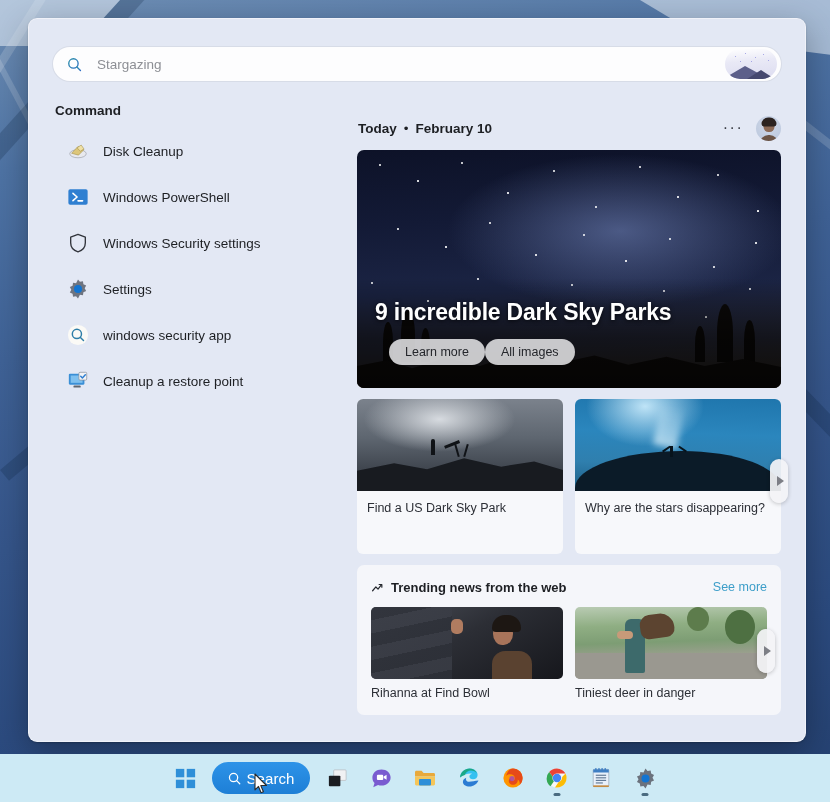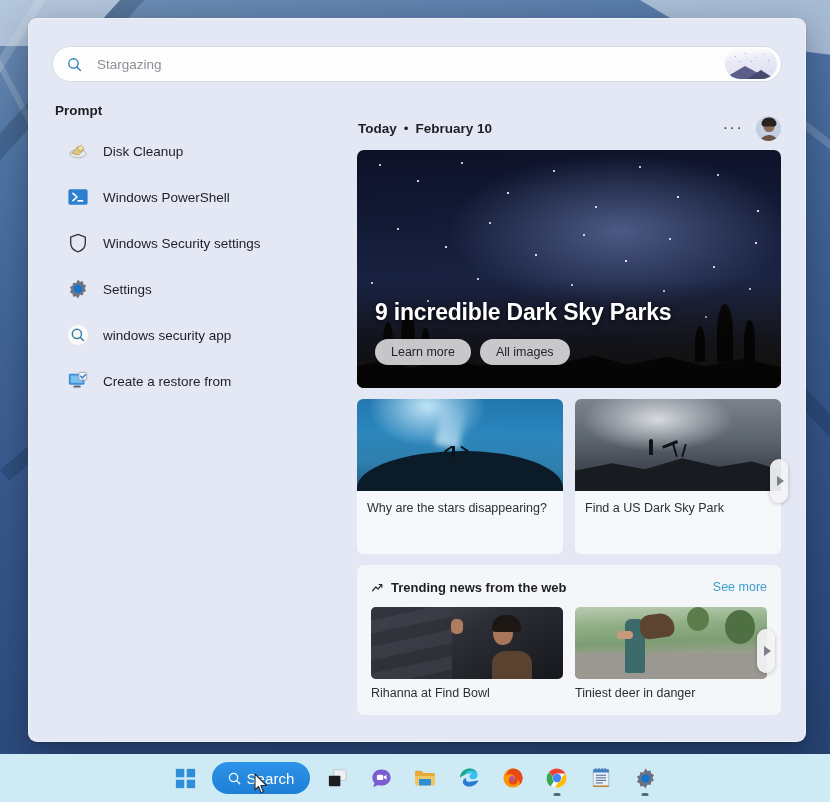--- a/index.html
+++ b/index.html
@@ -214,21 +214,21 @@
   #hero .scrim {
     position: absolute; left: 0; bottom: 0; width: 100%; height: 110px;
     background: linear-gradient(180deg, rgba(0,0,0,0) 0%, rgba(0,0,0,0.55) 55%, rgba(0,0,0,0.72) 100%);
   }
   #hero-title {
     position: absolute; left: 18px; bottom: 62px;
     font-size: 23px; font-weight: bold; color: #fff;
     text-shadow: 0 1px 4px rgba(0,0,0,0.75);
     letter-spacing: -.2px;
   }
-  #hero-btns { position: absolute; left: 18px; bottom: 23px; display: flex; gap: 9px; }
+  #hero-btns { position: absolute; left: 32px; bottom: 23px; display: flex; }
   .hero-pill {
     height: 26px; padding: 0 16px;
     border-radius: 13px;
     background: rgba(225,225,228,0.88);
     color: #24262b; font-size: 12.5px;
     display: flex; align-items: center;
   }
 
   
   #cards-row {
@@ -399,21 +399,21 @@
           <span class="st" style="left:43px;top:11px;"></span>
           <span class="mtn"></span>
           <span class="mtn2"></span>
         </span>
       </div>
     </div>
 
     <div id="panel-body">
 
       <div id="left-col">
-        <div class="col-title">Prompt</div>
+        <div class="col-title">Command</div>
 
         <div class="recent-item">
           <span class="ri-icon">
             <svg width="22" height="22" viewBox="0 0 24 24">
               <ellipse cx="12" cy="15" rx="9" ry="4.4" fill="#e8e9ee" stroke="#9a9ca6" stroke-width=".7"></ellipse>
               <path d="M5 14.5l7-7.5 6.5 3.5-6 6z" fill="#ddc679" stroke="#9e8c48" stroke-width=".6"></path>
               <path d="M11 8.5l4.5-3 3 4.2-4 2.6z" fill="#f0e0a4" stroke="#9e8c48" stroke-width=".6"></path>
             </svg>
           </span>
           <span class="ri-label">Disk Cleanup</span>
@@ -464,21 +464,21 @@
         <div class="recent-item">
           <span class="ri-icon">
             <svg width="22" height="22" viewBox="0 0 24 24">
               <rect x="2" y="4" width="17" height="12" rx="1.2" fill="#3a8fd6"></rect>
               <rect x="4" y="6" width="13" height="8" fill="#7fc0ef"></rect>
               <rect x="7" y="17" width="8" height="2.2" rx="1" fill="#5f6670"></rect>
               <rect x="13" y="2.5" width="8.5" height="8.5" rx="1.2" fill="#f2f4f7" stroke="#8a919b" stroke-width=".8"></rect>
               <path d="M15 6.8l1.8 1.9 3.2-3.4" stroke="#2f7fd1" stroke-width="1.6" fill="none" stroke-linecap="round" stroke-linejoin="round"></path>
             </svg>
           </span>
-          <span class="ri-label">Create a restore from</span>
+          <span class="ri-label">Cleanup a restore point</span>
         </div>
       </div>
 
       <div id="right-col">
 
         <div id="today-head">
           <span class="t-label">Today</span>
           <span class="t-sep">•</span>
           <span class="t-date">February 10</span>
           <span class="spacer"></span>
@@ -532,41 +532,41 @@
 
           <div id="hero-title">9 incredible Dark Sky Parks</div>
           <div id="hero-btns">
             <span class="hero-pill">Learn more</span>
             <span class="hero-pill">All images</span>
           </div>
         </div>
 
         <div id="cards-row">
 
+          <div class="card c2">
+            <div class="card-img">
+              <span class="c2bg"></span>
+              <span class="rock"></span>
+              <span class="person"></span>
+              <span class="scope"></span>
+              <span class="tripod"></span>
+            </div>
+            <div class="card-cap">Find a US Dark Sky Park</div>
+          </div>
+
           <div class="card c1">
             <div class="card-img">
               <span class="c1bg"></span>
               <span class="beam"></span>
               <span class="hill"></span>
               <span class="figure"></span>
               <span class="arm" style="left:42%;transform:rotate(-34deg);"></span>
               <span class="arm" style="left:50%;transform:rotate(34deg);"></span>
             </div>
             <div class="card-cap">Why are the stars disappearing?</div>
-          </div>
-
-          <div class="card c2">
-            <div class="card-img">
-              <span class="c2bg"></span>
-              <span class="rock"></span>
-              <span class="person"></span>
-              <span class="scope"></span>
-              <span class="tripod"></span>
-            </div>
-            <div class="card-cap">Find a US Dark Sky Park</div>
           </div>
 
 
           <span class="scroll-arrow" style="right:-7px;top:60px;">
             <span class="tri"></span>
           </span>
         </div>
 
         <div id="trending">
           <div id="trending-head">

